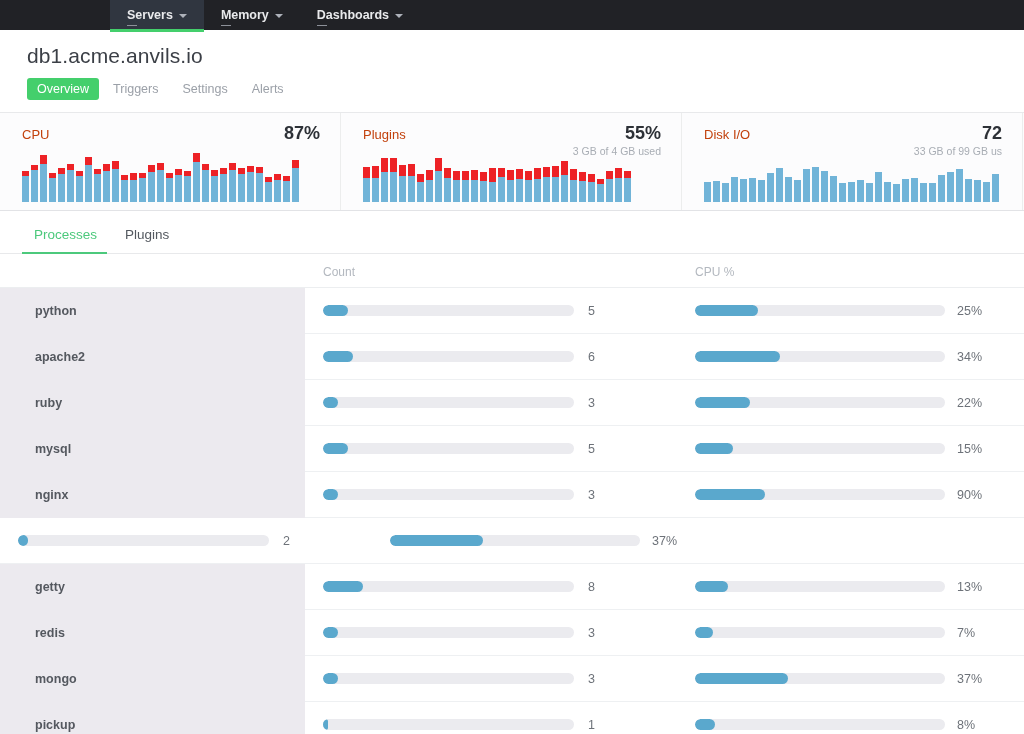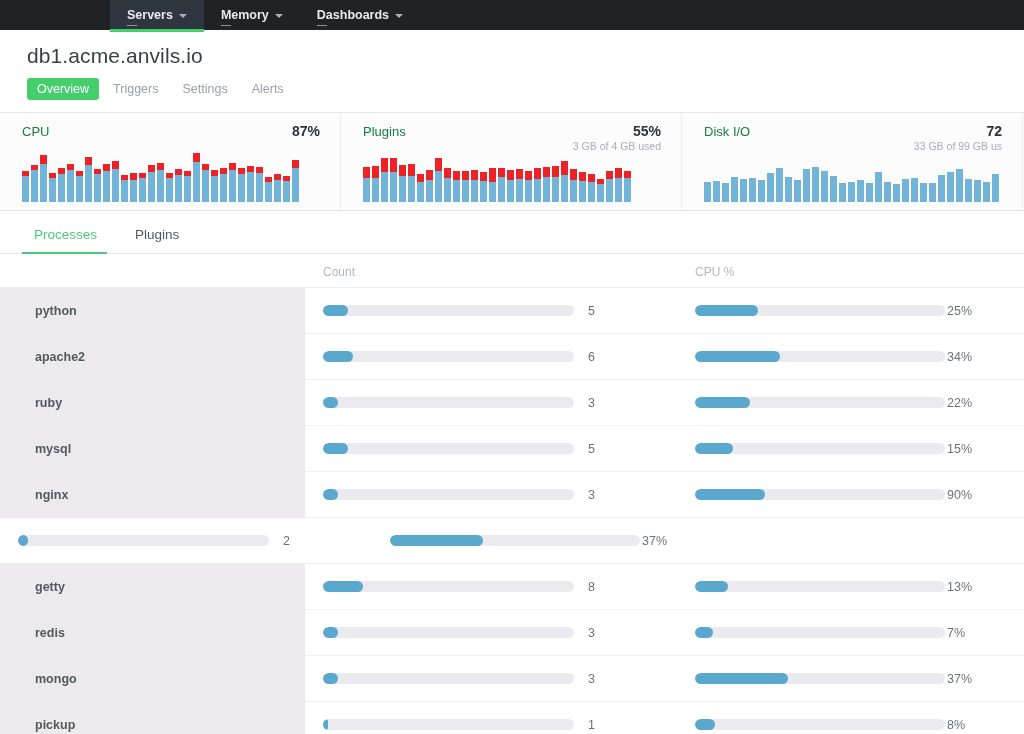--- a/index.html
+++ b/index.html
@@ -96,22 +96,22 @@
     position: relative;
     padding: 10px 20px 0 22px;
     border-right: 1px solid #eceded;
     overflow: hidden;
   }
   .metric-top {
     display: flex;
     justify-content: space-between;
     align-items: baseline;
   }
-  .metric-name { font-size: 13px; color: #15803d; }
-  .metric-pct { font-size: 14px; color: #2d3137; font-weight: bold; }
+  .metric-name { font-size: 13px; color: #c2410c; }
+  .metric-pct { font-size: 18px; color: #2d3137; font-weight: bold; }
   .metric-sub {
     text-align: right;
     font-size: 10.5px;
     color: #a8adb4;
     margin-top: 1px;
     white-space: nowrap;
   }
   .spark {
     position: absolute;
     left: 22px; right: 0; bottom: 8px;
@@ -121,21 +121,21 @@
     gap: 2px;
   }
   .bar { width: 7px; display: flex; flex-direction: column; justify-content: flex-end; }
   .bar .red { background: #ed2226; }
   .bar .blue { background: #71b4d8; }
 
   
   .tabbar {
     display: flex;
     align-items: flex-end;
-    gap: 10px;
+    gap: 0;
     padding: 16px 0 0 22px;
     border-bottom: 1px solid #e8e9eb;
   }
   .tab {
     font-size: 13.5px;
     color: #53585f;
     padding: 0 16px 11px 12px;
     cursor: pointer;
     position: relative;
   }
@@ -186,21 +186,21 @@
     display: flex;
     align-items: center;
     padding-left: 18px;
     gap: 14px;
   }
   .cell-bar2 {
     flex: 1 1 auto;
     display: flex;
     align-items: center;
     padding-left: 10px;
-    gap: 2px;
+    gap: 12px;
   }
   .track {
     height: 11px;
     background: #ebebef;
     border-radius: 6px;
     position: relative;
     overflow: hidden;
   }
   .track.count { width: 251px; }
   .track.cpu   { width: 250px; }

